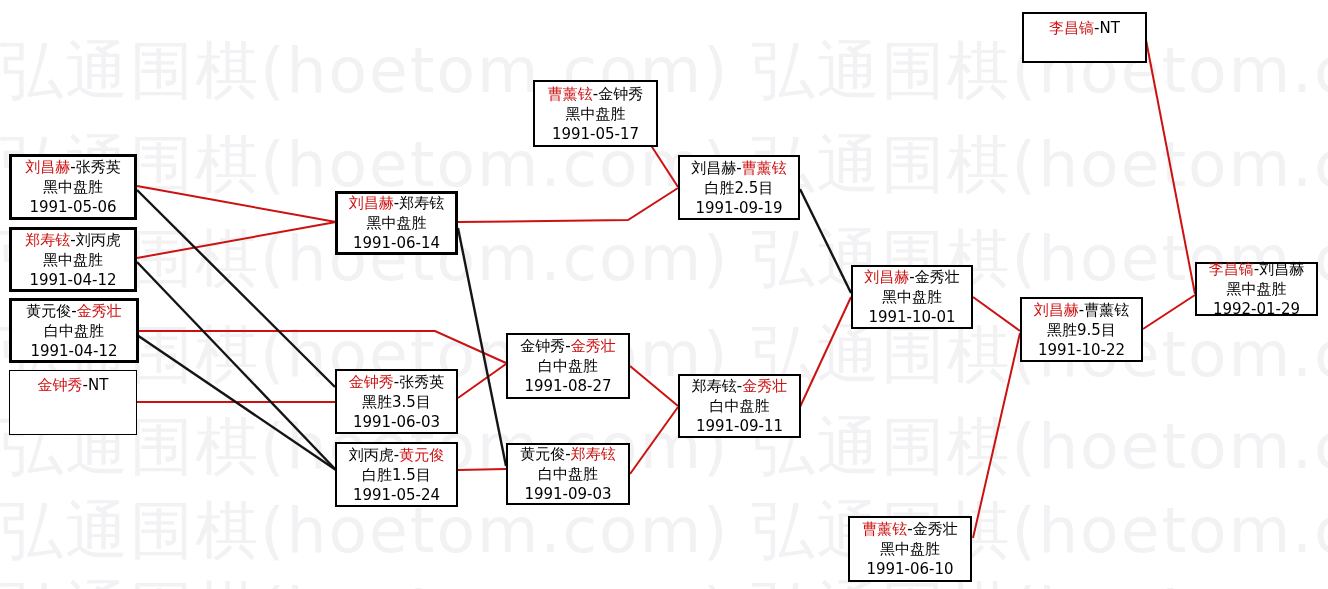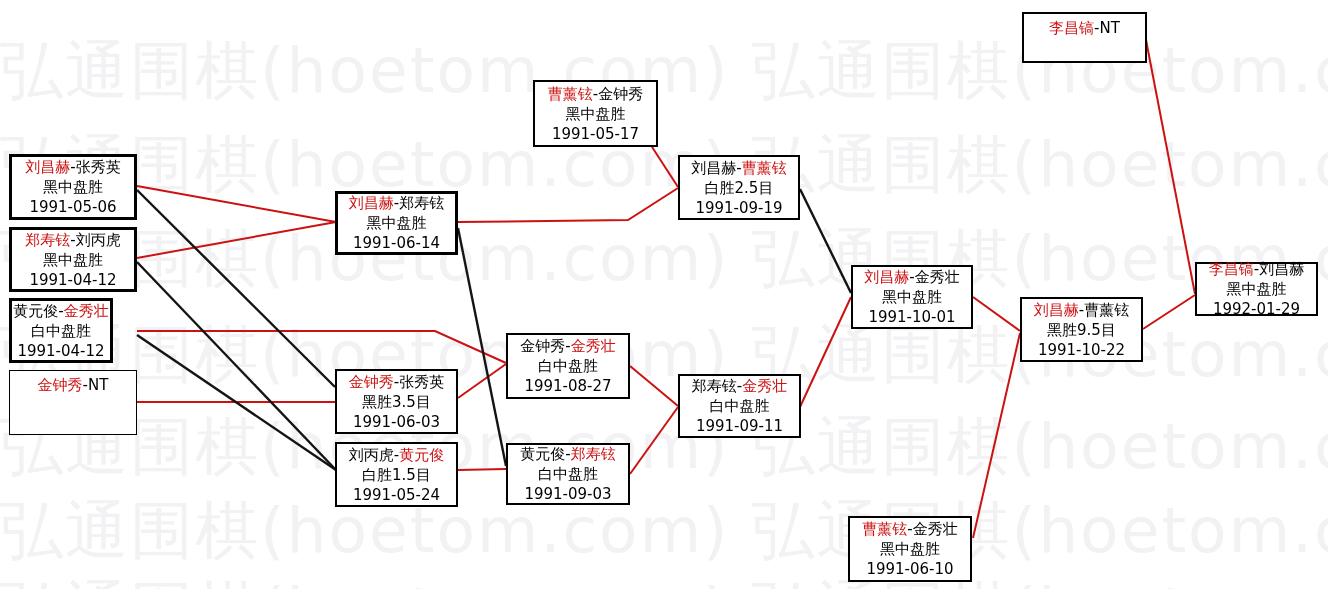--- a/index.html
+++ b/index.html
@@ -77,21 +77,21 @@
       <div class="match-box center" style="left: 9px; top: 154px; width: 128px; height: 66px; border-width: 3px;">
         <div class="bline"><span style="color: rgb(204, 17, 17);">刘昌赫</span><span>-</span><span style="color: rgb(0, 0, 0);">张秀英</span></div>
         <div class="bline">黑中盘胜</div>
         <div class="bline">1991-05-06</div>
       </div>
       <div class="match-box center" style="left: 9px; top: 227px; width: 128px; height: 65px; border-width: 3px;">
         <div class="bline"><span style="color: rgb(204, 17, 17);">郑寿铉</span><span>-</span><span style="color: rgb(0, 0, 0);">刘丙虎</span></div>
         <div class="bline">黑中盘胜</div>
         <div class="bline">1991-04-12</div>
       </div>
-      <div class="match-box center" style="left: 9px; top: 298px; width: 104px; height: 65px; border-width: 3px;">
+      <div class="match-box center" style="left: 9px; top: 298px; width: 130px; height: 65px; border-width: 3px;">
         <div class="bline"><span style="color: rgb(0, 0, 0);">黄元俊</span><span>-</span><span style="color: rgb(204, 17, 17);">金秀壮</span></div>
         <div class="bline">白中盘胜</div>
         <div class="bline">1991-04-12</div>
       </div>
       <div class="match-box top" style="left: 9px; top: 370px; width: 128px; height: 65px; border-width: 1px;">
         <div class="bline"><span style="color: rgb(204, 17, 17);">金钟秀</span><span>-</span><span style="color: rgb(0, 0, 0);">NT</span></div>
       </div>
       <div class="match-box center" style="left: 335px; top: 191px; width: 123px; height: 64px; border-width: 3px;">
         <div class="bline"><span style="color: rgb(204, 17, 17);">刘昌赫</span><span>-</span><span style="color: rgb(0, 0, 0);">郑寿铉</span></div>
         <div class="bline">黑中盘胜</div>

